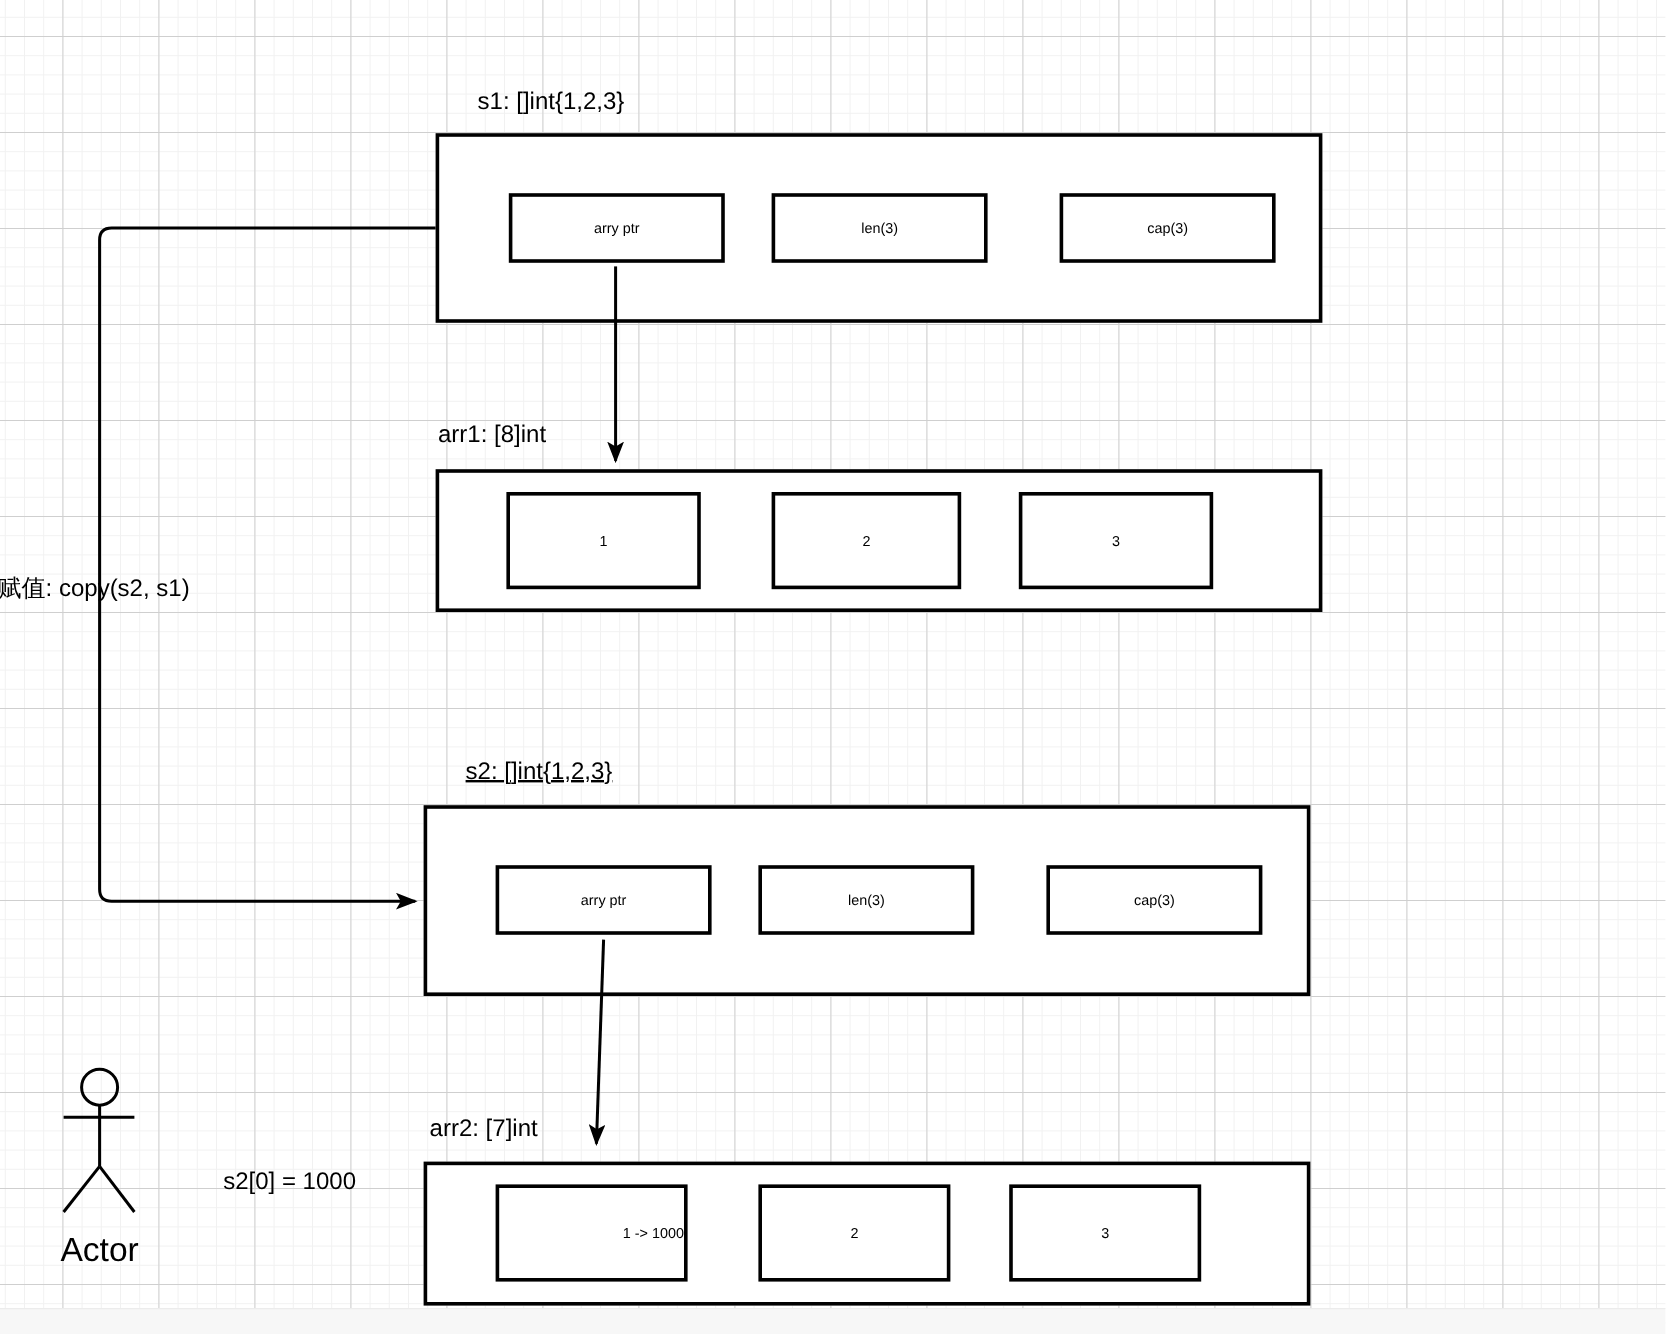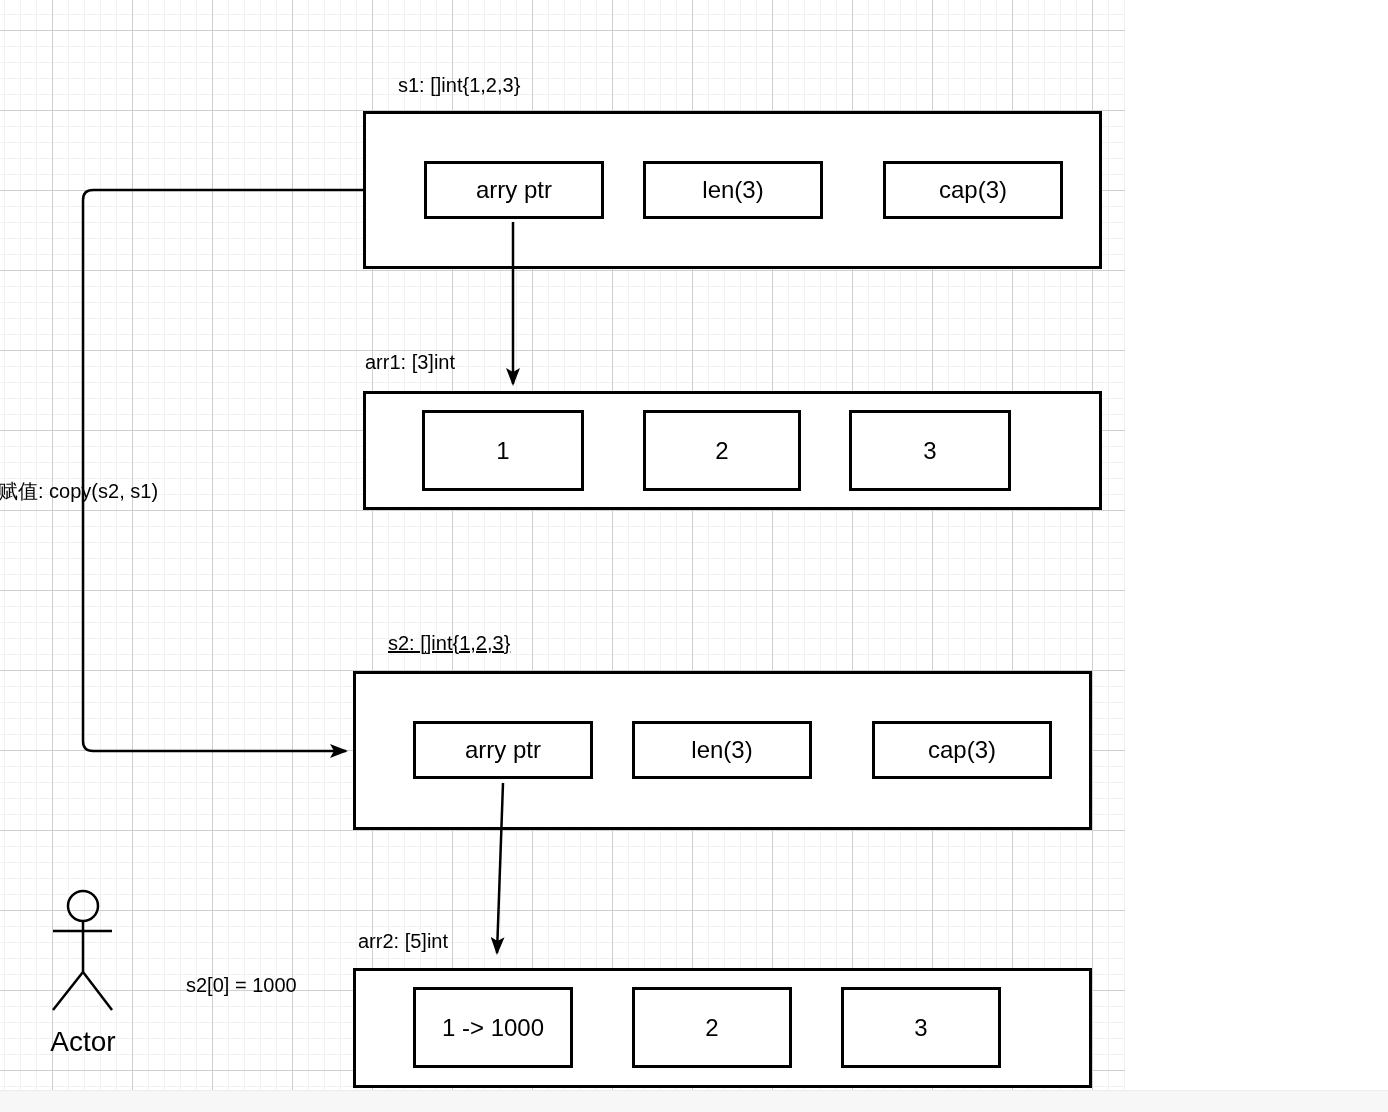--- a/index.html
+++ b/index.html
@@ -4,21 +4,21 @@
 <style>
   * { margin: 0; padding: 0; box-sizing: border-box; }
   html, body { width: 1388px; height: 1112px; overflow: hidden; }
   body {
     font-family: "Liberation Sans", "DejaVu Sans", sans-serif;
     color: #000;
     background: #fff;
   }
   .canvas {
     position: relative;
-    width: 1125px;
+    width: 1388px;
     height: 1112px;
     background-color: #ffffff;
     background-image:
       linear-gradient(to right, #cfcfcf 1px, transparent 1px),
       linear-gradient(to bottom, #cfcfcf 1px, transparent 1px),
       linear-gradient(to right, #f1f1f1 1px, transparent 1px),
       linear-gradient(to bottom, #f1f1f1 1px, transparent 1px);
     background-size: 80px 80px, 80px 80px, 16px 16px, 16px 16px;
     background-position: 52px 0, 0 30px, 4px 0, 0 14px;
   }
@@ -34,21 +34,21 @@
     background: #ffffff;
     border: 3px solid #000;
   }
   .cell {
     position: absolute;
     background: #ffffff;
     border: 3px solid #000;
     display: flex;
     align-items: center;
     justify-content: center;
-    font-size: 24px;
+    font-size: 12px;
     white-space: nowrap;
   }
   .shape-label {
     position: absolute;
     font-size: 20px;
     line-height: 1.25;
     white-space: nowrap;
   }
   .actor-label {
     position: absolute;
@@ -83,21 +83,21 @@
   <div class="cell" style="left:424px; top:161px; width:180px; height:58px;">
     <span>arry ptr</span>
   </div>
   <div class="cell" style="left:643px; top:161px; width:180px; height:58px;">
     <span>len(3)</span>
   </div>
   <div class="cell" style="left:883px; top:161px; width:180px; height:58px;">
     <span>cap(3)</span>
   </div>
 
-  <div class="shape-label" style="left:365px; top:350px;">arr1: [3]int</div>
+  <div class="shape-label" style="left:365px; top:350px;">arr1: [8]int</div>
   <div class="outer-box" style="left:363px; top:391px; width:739px; height:119px;"></div>
   <div class="cell" style="left:422px; top:410px; width:162px; height:81px;">
     <span>1</span>
   </div>
   <div class="cell" style="left:643px; top:410px; width:158px; height:81px;">
     <span>2</span>
   </div>
   <div class="cell" style="left:849px; top:410px; width:162px; height:81px;">
     <span>3</span>
   </div>
@@ -111,23 +111,23 @@
   </div>
   <div class="cell" style="left:632px; top:721px; width:180px; height:58px;">
     <span>len(3)</span>
   </div>
   <div class="cell" style="left:872px; top:721px; width:180px; height:58px;">
     <span>cap(3)</span>
   </div>
 
   <div class="shape-label" style="left:186px; top:941px;margin-top:32px;">s2[0] = 1000</div>
 
-  <div class="shape-label" style="left:358px; top:929px;">arr2: [5]int</div>
+  <div class="shape-label" style="left:358px; top:929px;">arr2: [7]int</div>
   <div class="outer-box" style="left:353px; top:968px; width:739px; height:120px;"></div>
-  <div class="cell" style="left:413px; top:987px; width:160px; height:81px;">
+  <div class="cell" style="left:413px; top:987px; width:160px; height:81px;justify-content:flex-end;">
     <span>1 -&gt; 1000</span>
   </div>
   <div class="cell" style="left:632px; top:987px; width:160px; height:81px;">
     <span>2</span>
   </div>
   <div class="cell" style="left:841px; top:987px; width:160px; height:81px;">
     <span>3</span>
   </div>
 
   <div class="actor-label" style="left:43px; top:1026px; width:80px;">Actor</div>

